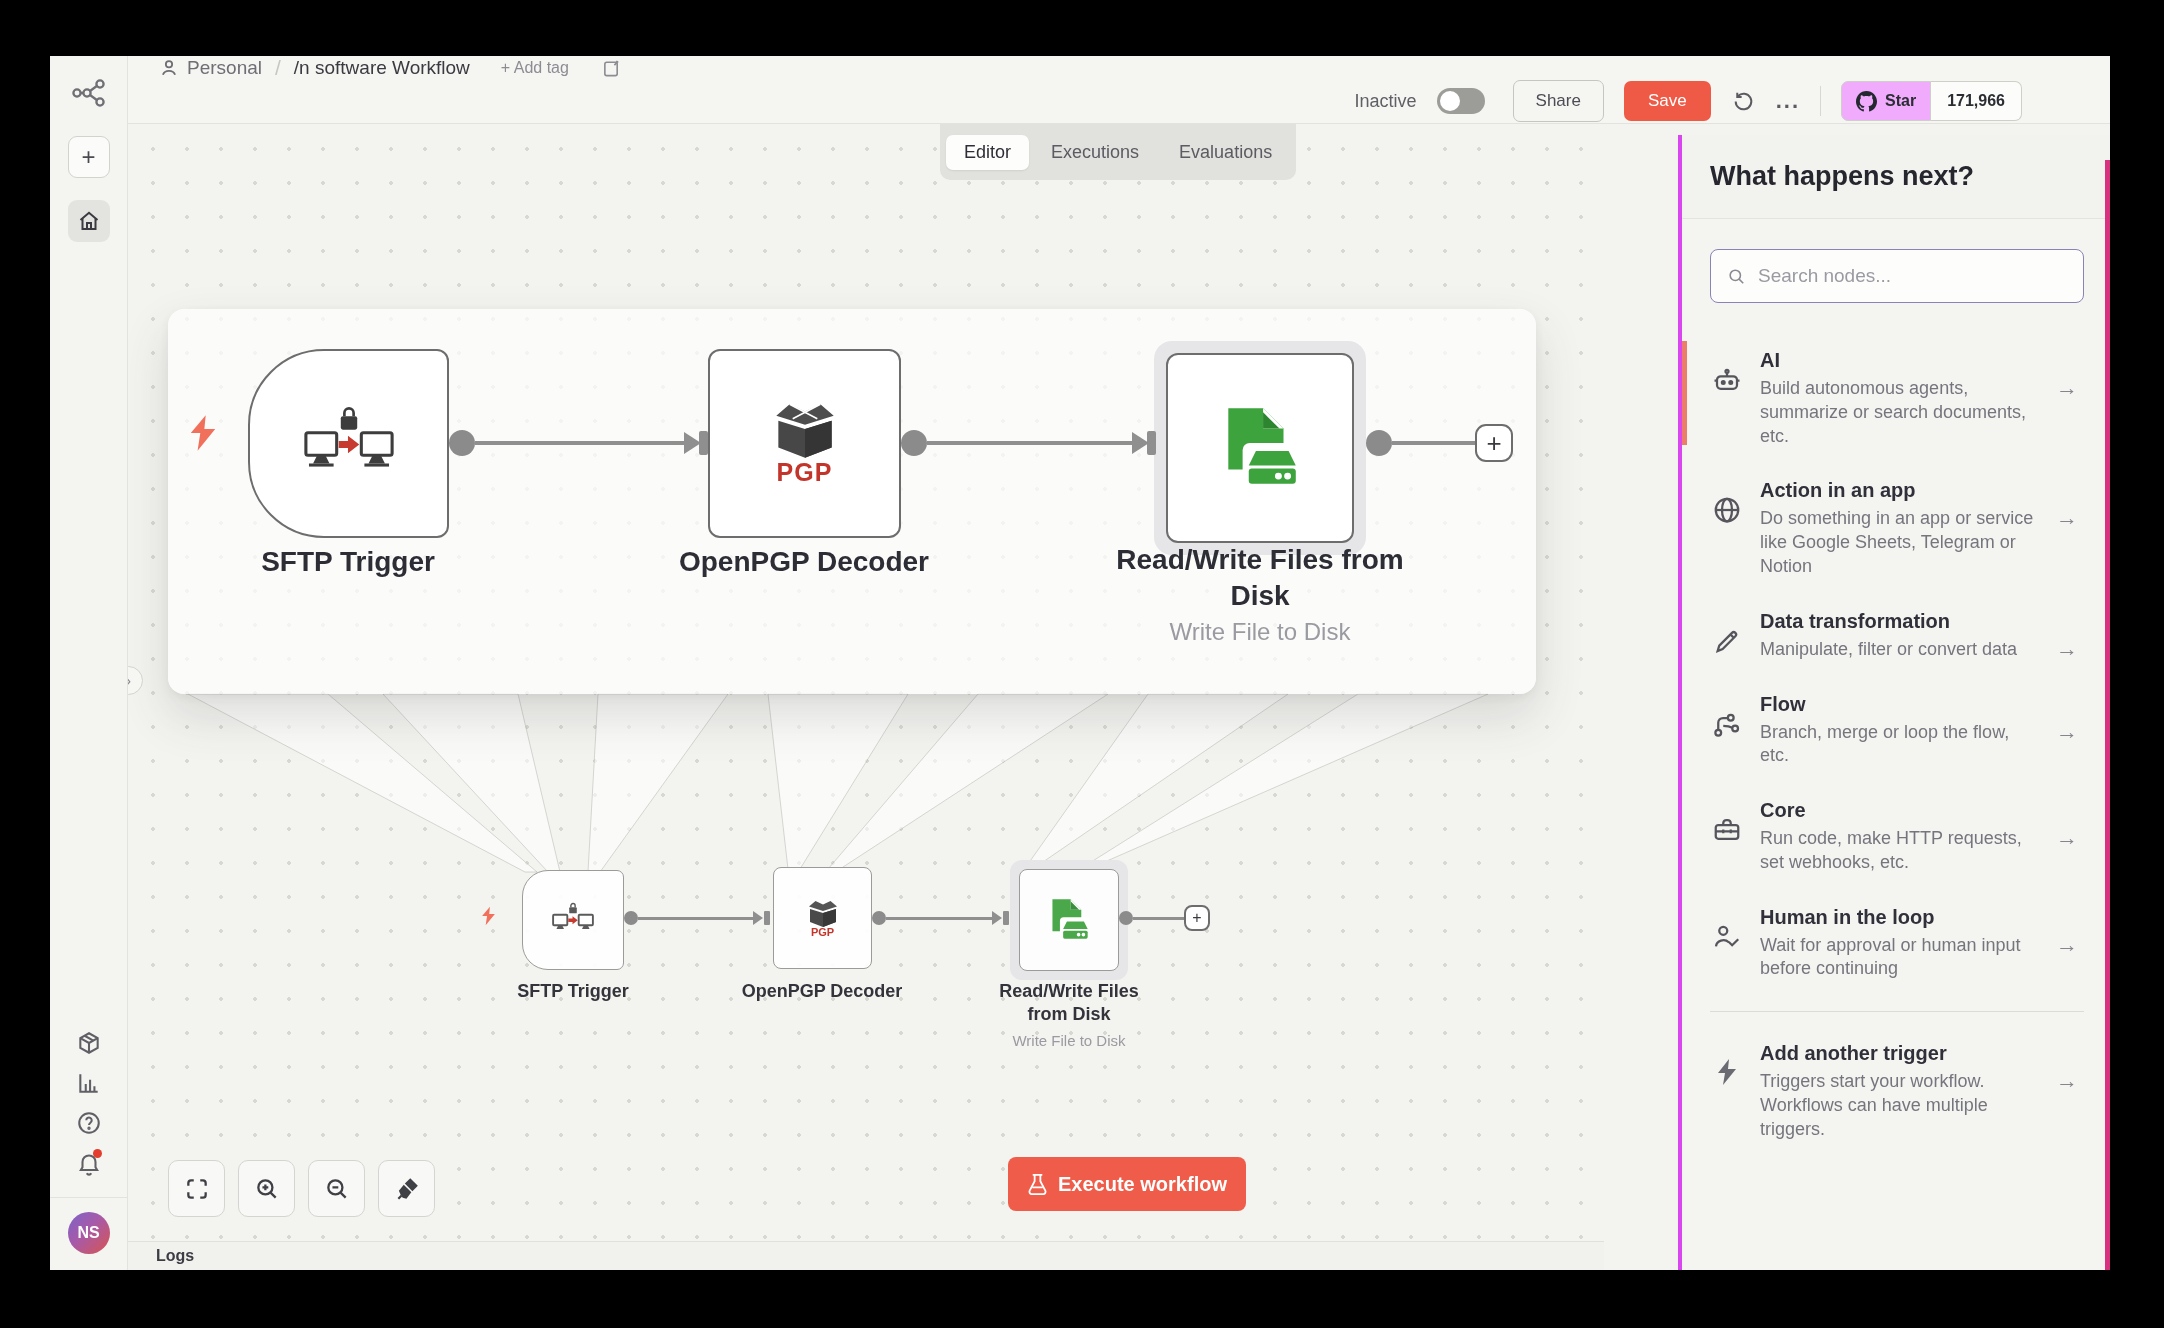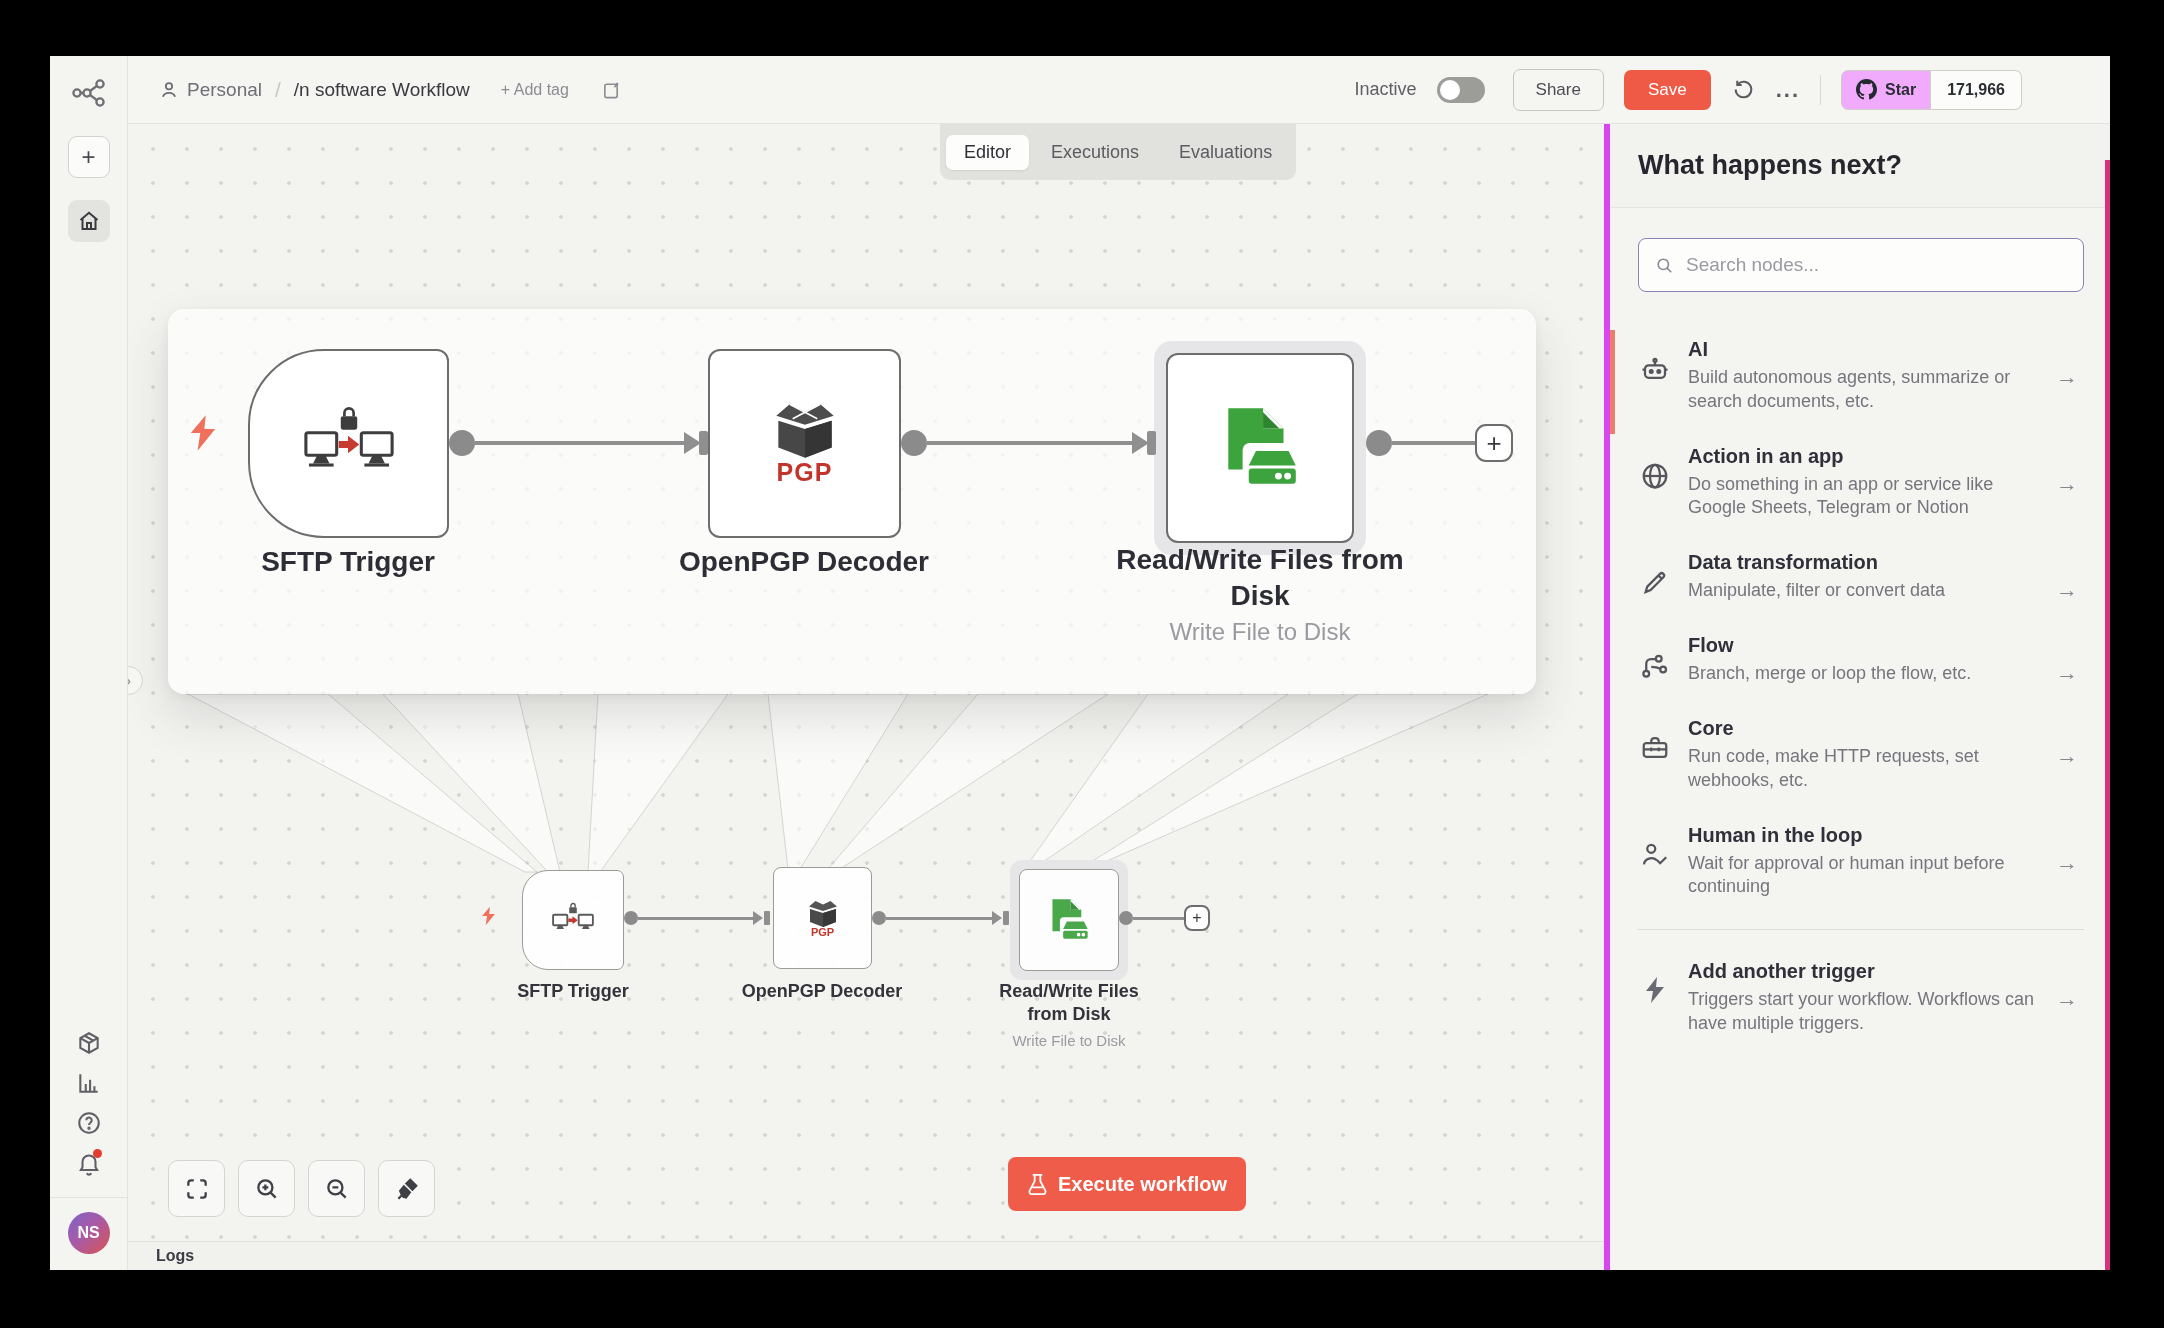--- a/index.html
+++ b/index.html
@@ -12,21 +12,21 @@
   .rail-logo { margin-top:22px; }
   .rail-plus { margin-top:28px; width:42px; height:42px; border:1px solid #d2d2ce; border-radius:9px; background:#fbfbfa; display:flex; align-items:center; justify-content:center; font-size:24px; color:#4a4a50; }
   .rail-home { margin-top:22px; width:42px; height:42px; border-radius:9px; background:#e3e3e0; display:flex; align-items:center; justify-content:center; }
   .rail-spacer { flex:1; }
   .rail-ico { width:42px; height:40px; display:flex; align-items:center; justify-content:center; position:relative; }
   .bell-dot { position:absolute; top:6px; right:8px; width:9px; height:9px; border-radius:50%; background:#e23d2e; }
   .rail-div { width:78px; border-top:1px solid #e2e2de; margin-top:14px; }
   .avatar { width:42px; height:42px; border-radius:50%; margin:14px 0 16px; background:linear-gradient(135deg,#7a64c9 0%,#a85aa8 45%,#d8544f 100%); color:#fff; font-size:16px; font-weight:bold; display:flex; align-items:center; justify-content:center; }
 
   
-  .topbar { position:absolute; left:78px; top:0; right:0; height:68px; background:#f5f5f2; border-bottom:1px solid #e2e2de; display:flex; padding:0 88px 0 32px; z-index:20; }
+  .topbar { position:absolute; left:78px; top:0; right:0; height:68px; background:#f5f5f2; border-bottom:1px solid #e2e2de; display:flex; padding:0 88px 0 32px; z-index:20;flex-direction:column; }
   .crumb { display:flex; align-items:center; gap:9px; }
   .crumb-project { color:#6e6e75; font-size:19px; }
   .crumb-sep { color:#c7c7c2; font-size:21px; margin:0 4px; }
   .crumb-name { color:#3a3a41; font-size:19px; font-weight:500; }
   .addtag { color:#8c8c93; font-size:16px; margin-left:22px; }
   .crumb-clip { margin-left:24px; }
   .top-right { margin-left:auto; display:flex; align-items:center; gap:20px; }
   .inactive-lbl { color:#5f5f66; font-size:18px; }
   .toggle { width:48px; height:26px; border-radius:14px; background:#9c9c98; position:relative; }
   .toggle-knob { position:absolute; left:3px; top:3px; width:20px; height:20px; border-radius:50%; background:#fff; }
@@ -78,21 +78,21 @@
   .mpgp { color:#c3352b; font-weight:bold; font-size:11px; margin-top:-3px; }
 
   .chev { position:absolute; left:-14px; top:542px; width:29px; height:29px; border-radius:50%; border:1px solid #d2d2ce; background:#f6f6f3; z-index:10; display:flex; align-items:center; justify-content:center; color:#8a8a90; font-size:16px; }
 
   .ctrls { position:absolute; left:40px; top:1036px; display:flex; gap:13px; z-index:10; }
   .cbtn { width:57px; height:57px; background:#f8f8f6; border:1.5px solid #d4d4d0; border-radius:10px; display:flex; align-items:center; justify-content:center; }
   .exec { position:absolute; left:880px; top:1033px; width:238px; height:54px; background:#ef5c49; border:none; border-radius:8px; color:#fff; font-size:20px; font-weight:600; display:flex; align-items:center; justify-content:center; gap:10px; z-index:10; font-family:"Liberation Sans", sans-serif; }
   .logsbar { position:absolute; left:0; right:0; bottom:0; height:29px; background:#f1f1ee; border-top:1px solid #e0e0dc; z-index:11; padding-left:28px; font-size:16px; font-weight:600; color:#3c3c44; display:flex; align-items:center; }
 
   
-  .rightbar { position:absolute; right:0; top:68px; width:506px; bottom:0; background:#f4f4f1; border-left:6px solid #d946ef; z-index:20; }
+  .rightbar { position:absolute; right:0; top:79px; width:432px; bottom:0; background:#f4f4f1; border-left:4px solid #d946ef; z-index:20; }
   .sb-head { height:84px; border-bottom:1px solid #e3e3df; display:flex; align-items:center; padding:0 28px; background:#f2f2ef; }
   .sb-head h2 { font-size:27px; font-weight:bold; color:#26262e; }
   .sb-body { padding:30px 26px 0 28px; }
   .search { display:flex; align-items:center; gap:12px; height:54px; border:1.5px solid #8884b8; border-radius:8px; background:#fdfdfc; padding:13px 16px; }
   .search input { flex:1; border:none; outline:none; background:transparent; font-size:19px; color:#3a3a42; font-family:"Liberation Sans", sans-serif; }
   .search input::placeholder { color:#9a9aa2; }
   .items { margin-top:46px; display:flex; flex-direction:column; gap:31px;justify-content:space-between; }
   .item { display:flex; gap:16px; }
   .item-ico { width:34px; flex:0 0 34px; display:flex; justify-content:center; padding-top:16px; }
   .item-txt { flex:1; }

